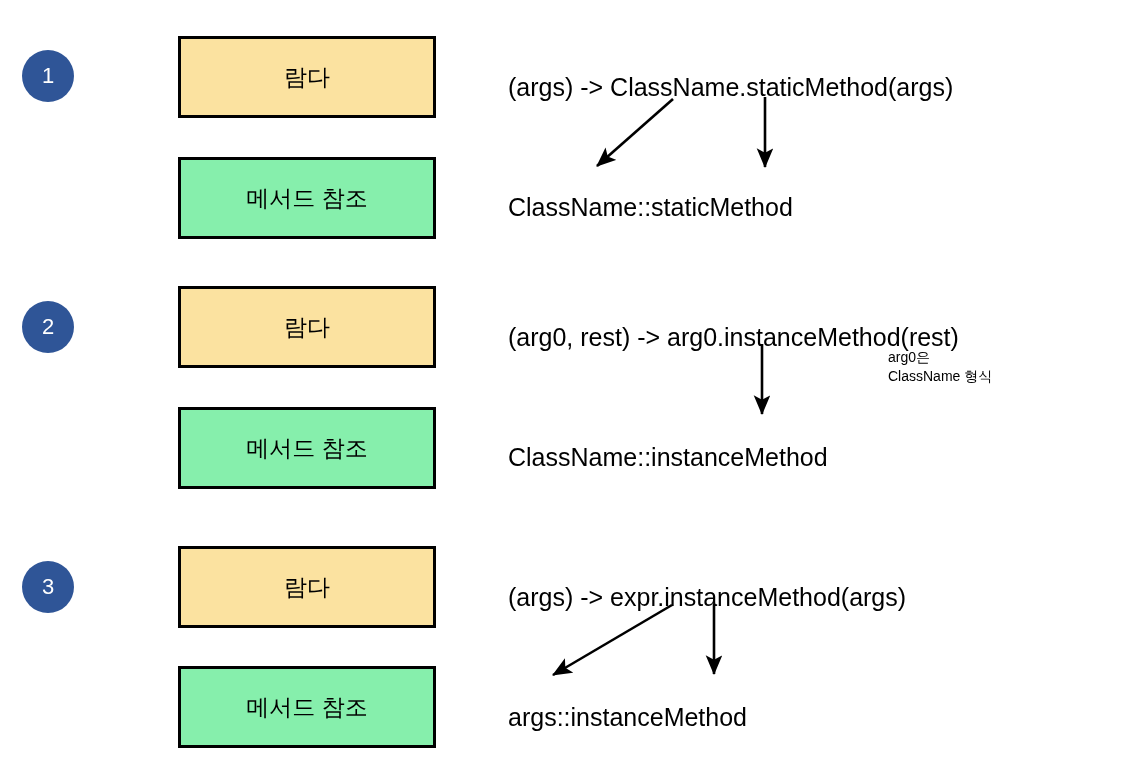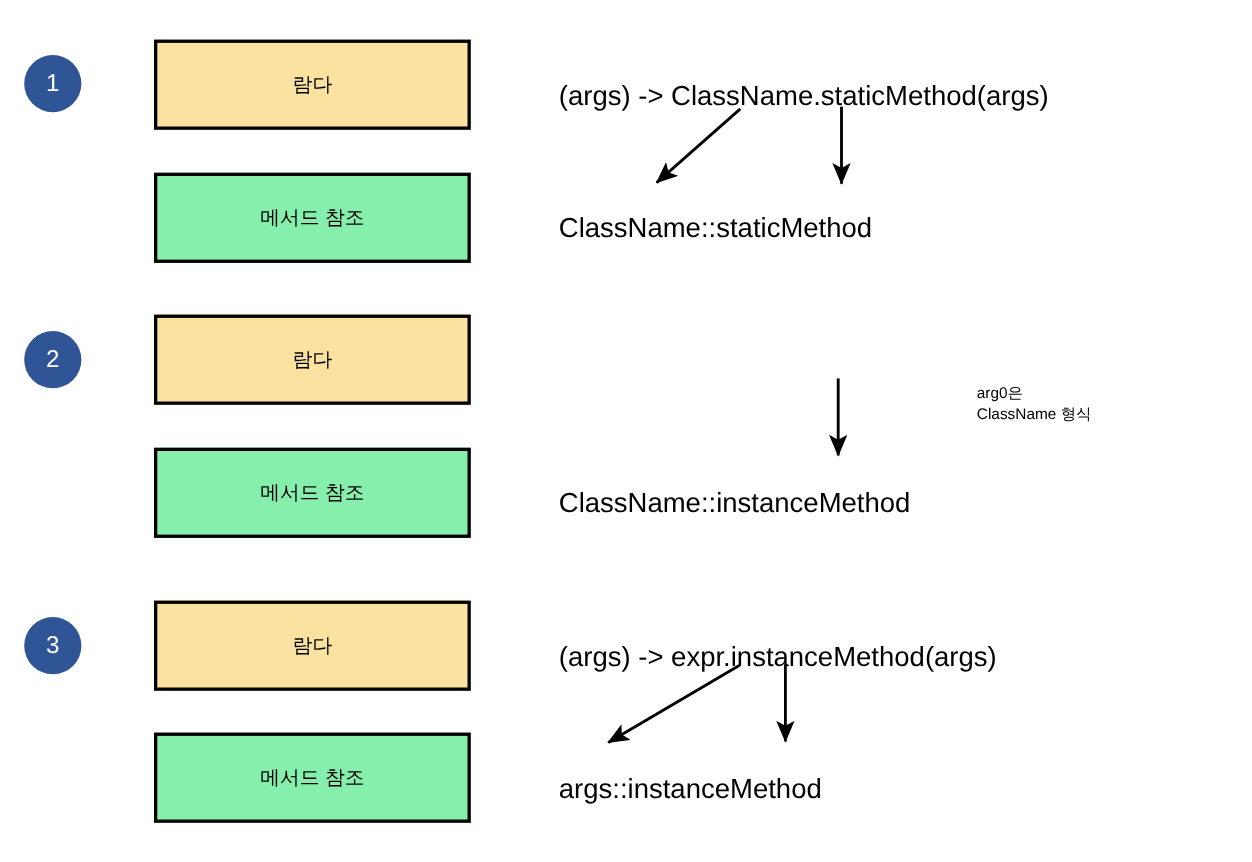--- a/index.html
+++ b/index.html
@@ -26,30 +26,31 @@
     border-radius: 50%;
     background: #2F5597;
     color: #ffffff;
     font-size: 22px;
     line-height: 52px;
     text-align: center;
     font-family: "Liberation Sans", "DejaVu Sans", sans-serif;
   }
   .box {
     position: absolute;
-    width: 288px;
+    width: 258px;
     height: 82px;
     border: 3px solid #000000;
     box-sizing: border-box;
     display: flex;
     align-items: center;
     justify-content: center;
-    font-size: 18px;
+    font-size: 23px;
     color: #000000;
     font-family: "Liberation Sans", "DejaVu Sans", sans-serif;
+    margin-left: 38px;
   }
   .box.lambda   { background: #FBE2A0; }
   .box.methodref{ background: #86efac; }
   .code {
     position: absolute;
     font-size: 25px;
     white-space: nowrap;
     color: #000000;
     font-family: "Liberation Sans", "DejaVu Sans", sans-serif;
     margin-top: 11px;
@@ -94,20 +95,21 @@
   <div class="badge" style="left:22px; top:301px;">2</div>
 
   <div class="box lambda" style="left:140px; top:286px;">
     <span>람다</span>
   </div>
 
   <div class="box methodref" style="left:140px; top:407px;">
     <span>메서드 참조</span>
   </div>
 
+  <div class="code" style="left:508px; top:312px;">(arg0, rest) -&gt; arg0.instanceMethod(rest)</div>
 
   <div class="code" style="left:508px; top:432px;">ClassName::instanceMethod</div>
 
   <div class="note" style="left:888px; top:348px; width:150px;">
     <div>arg0은</div>
     <div>ClassName 형식</div>
   </div>
 
   <div class="badge" style="left:22px; top:561px;">3</div>
 

